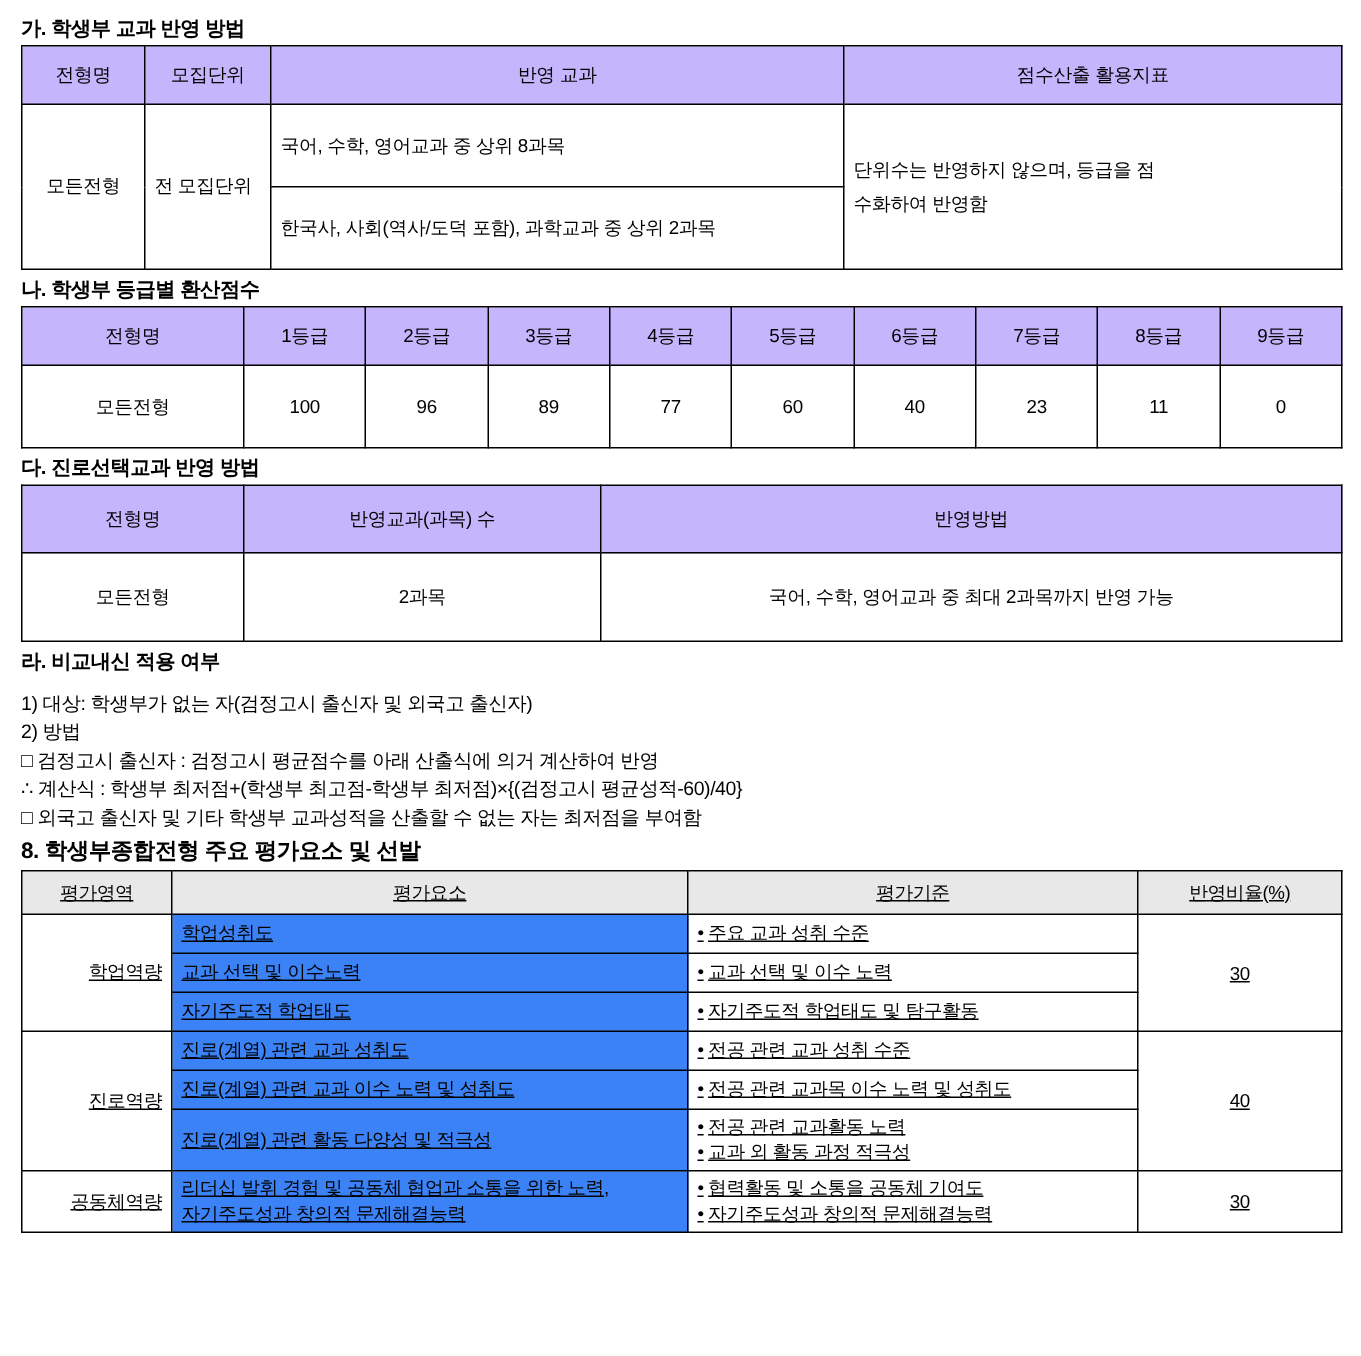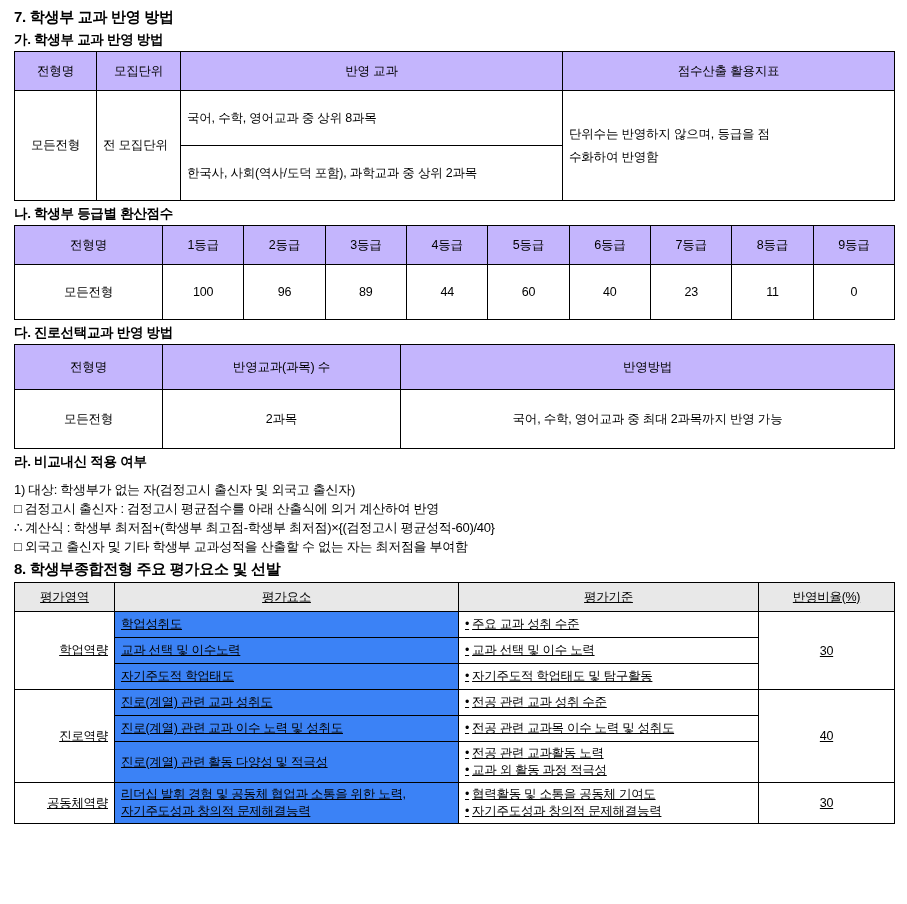--- a/index.html
+++ b/index.html
@@ -91,21 +91,20 @@
   #t4 .row-h { height: 26px; }
   #t4 .row-h2 { height: 38px; }
   .bullet-line { display: block; white-space: nowrap; }
   .bullet-line:before { content: "\2022"; margin-right: 3px; }
 </style>
 </head>
 <body>
 
 <div class="page">
 
-  <div class="h-section">7. 학생부 교과 반영 방법</div>
   <div class="h-sub">가. 학생부 교과 반영 방법</div>
 
   <table class="bordered" id="t1">
     <colgroup>
       <col style="width:82px">
       <col style="width:84px">
       <col style="width:382px">
       <col style="width:null">
     </colgroup>
     <tbody>
@@ -148,21 +147,21 @@
         <td class="hdr">6등급</td>
         <td class="hdr">7등급</td>
         <td class="hdr">8등급</td>
         <td class="hdr">9등급</td>
       </tr>
       <tr class="datarow">
         <td class="c">모든전형</td>
         <td class="c">100</td>
         <td class="c">96</td>
         <td class="c">89</td>
-        <td class="c">44</td>
+        <td class="c">77</td>
         <td class="c">60</td>
         <td class="c">40</td>
         <td class="c">23</td>
         <td class="c">11</td>
         <td class="c">0</td>
       </tr>
     </tbody>
   </table>
 
   <div class="h-sub">다. 진로선택교과 반영 방법</div>
@@ -184,20 +183,21 @@
         <td class="c">2과목</td>
         <td class="c">국어, 수학, 영어교과 중 최대 2과목까지 반영 가능</td>
       </tr>
     </tbody>
   </table>
 
   <div class="h-sub">라. 비교내신 적용 여부</div>
 
   <div class="para-block">
     <div class="para">1) 대상: 학생부가 없는 자(검정고시 출신자 및 외국고 출신자)</div>
+    <div class="para">2) 방법</div>
     <div class="para">□ 검정고시 출신자 : 검정고시 평균점수를 아래 산출식에 의거 계산하여 반영</div>
     <div class="para">∴ 계산식 : 학생부 최저점+(학생부 최고점-학생부 최저점)×{(검정고시 평균성적-60)/40}</div>
     <div class="para">□ 외국고 출신자 및 기타 학생부 교과성적을 산출할 수 없는 자는 최저점을 부여함</div>
   </div>
 
   <div class="h-section">8. 학생부종합전형 주요 평가요소 및 선발</div>
 
   <table id="t4">
     <colgroup>
       <col style="width:100px">

